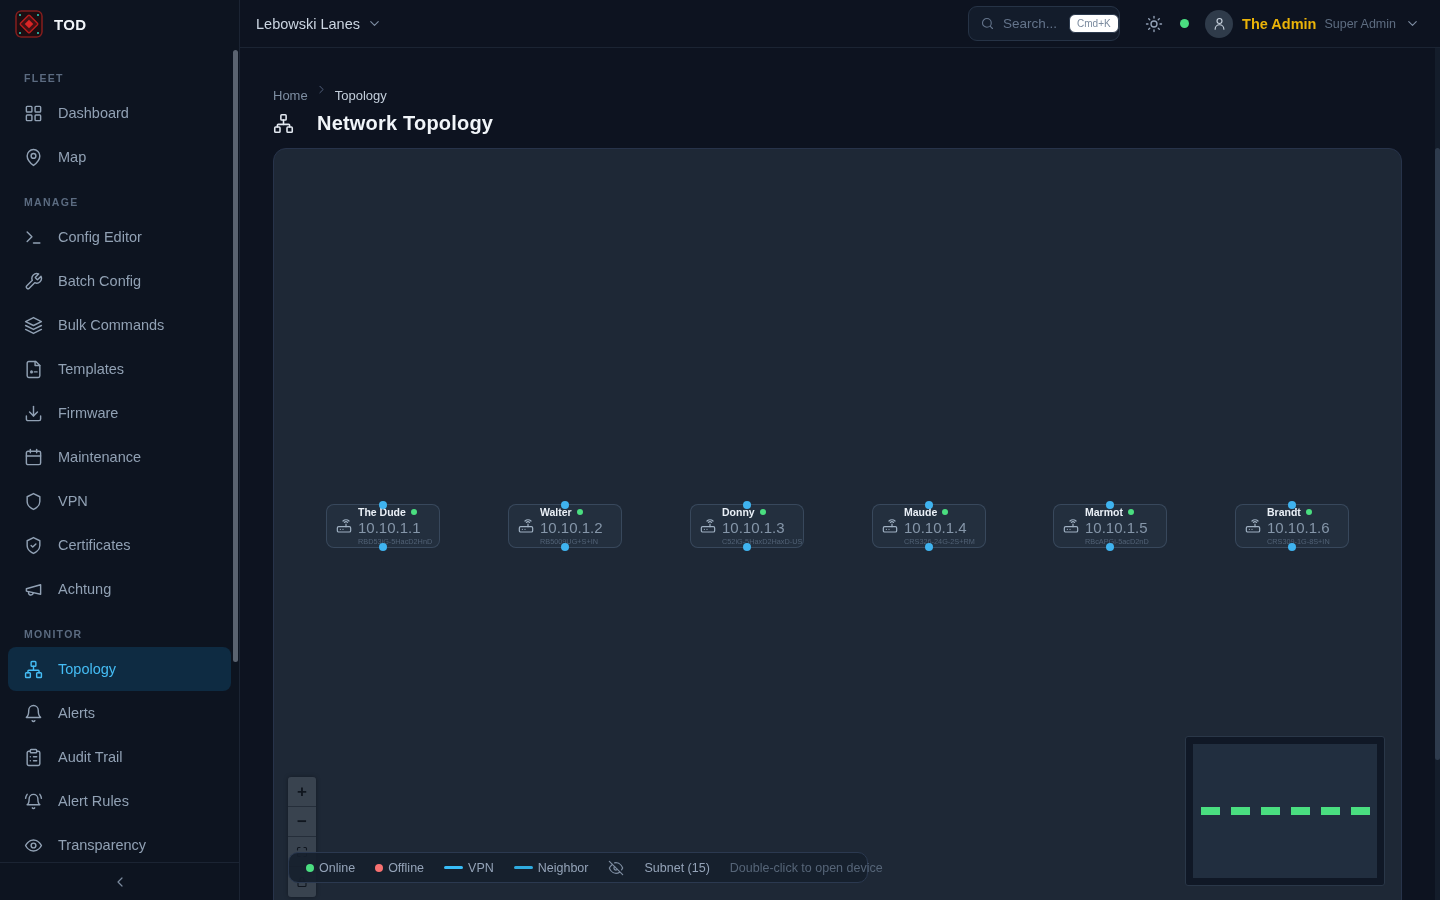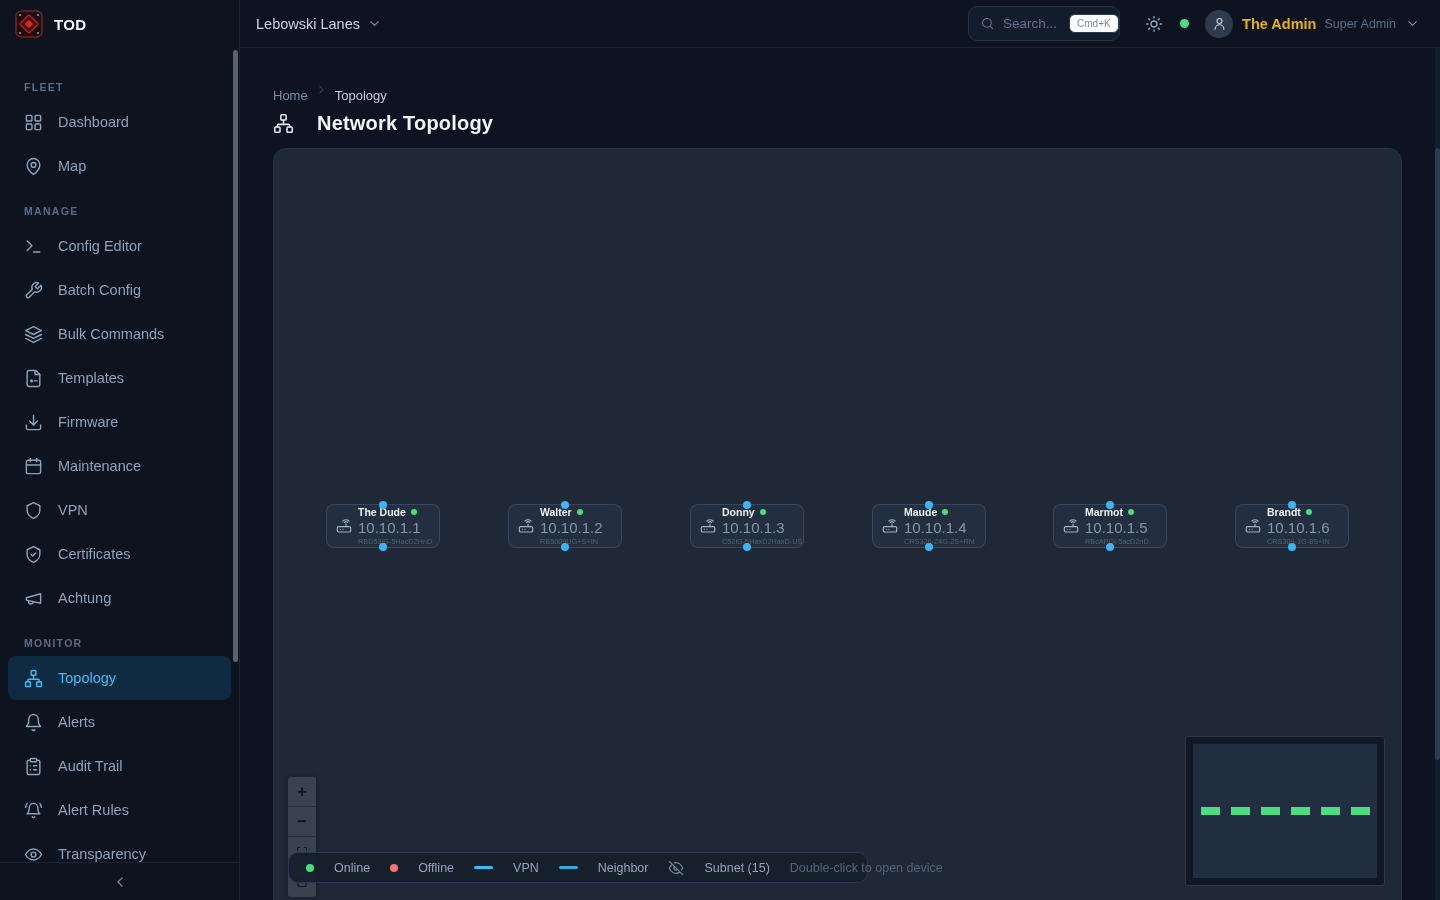--- a/index.html
+++ b/index.html
@@ -13,21 +13,21 @@
   svg.ic { display:block; fill:none; stroke:currentColor; stroke-width:1.8; stroke-linecap:round; stroke-linejoin:round; }
 
   
   .sidebar { width:240px; height:900px; background:#0d1420; border-right:1px solid #1b2433; display:flex; flex-direction:column; position:relative; flex-shrink:0; }
   .sidebar-header { height:48px; display:flex; align-items:center; gap:11px; padding:0 15px; flex-shrink:0; }
   .logo { width:28px; height:28px; border-radius:6px; flex-shrink:0; }
   .brand { font-size:15px; font-weight:700; color:#f1f5f9; letter-spacing:.3px; }
   .nav { flex:1; padding-top:14px; overflow:hidden; }
   .section-label { padding:7px 24px; font-size:10.5px; font-weight:700; letter-spacing:1.3px; color:#5b6b80; }
   .section { margin-top:10px; }
-  .section:first-child { margin-top:12px; }
+  .section:first-child { margin-top:3px; }
   .nav-item { height:44px; margin:0 8px; padding:0 16px; border-radius:8px; display:flex; align-items:center; gap:15px; color:#91a1b4; font-size:14.5px; cursor:pointer; }
   .nav-item .ic { width:19px; height:19px; flex-shrink:0; }
   .nav-item.active { background:#0e2b42; color:#45bdf5; }
   .side-scrollthumb { position:absolute; top:50px; right:1px; width:5px; height:612px; background:rgba(154,164,178,.55); border-radius:3px; }
   .sidebar-footer { height:38px; border-top:1px solid #1b2433; display:flex; align-items:center; justify-content:center; color:#7b8a9e; flex-shrink:0; cursor:pointer; }
   .sidebar-footer .ic { width:16px; height:16px; }
 
   
   .main { flex:1; display:flex; flex-direction:column; position:relative; }
   .topbar { height:48px; border-bottom:1px solid #1b2433; display:flex; align-items:center; padding:0 20px 0 16px; flex-shrink:0; }
@@ -74,21 +74,21 @@
   .handle.top { top:-4px; } .handle.bottom { bottom:-4px; }
 
   
   .controls { position:absolute; left:14px; top:628px; width:28px; border-radius:3px; overflow:hidden; box-shadow:0 0 4px rgba(0,0,0,.35); }
   .ctrl-btn { width:28px; height:30px; background:#39434f; border:none; border-bottom:1px solid #252e3a; color:#10161f; display:flex; align-items:center; justify-content:center; font-size:17px; font-weight:700; cursor:pointer; font-family:inherit; }
   .ctrl-btn:last-child { border-bottom:none; }
   .ctrl-btn .ic { width:12px; height:12px; stroke-width:2.2; }
 
   
   .legend { position:absolute; left:14px; top:703px; height:31px; width:580px; background:rgba(22,31,44,.92); border:1px solid #2b3950; border-radius:10px; display:flex; align-items:center; gap:20px; padding:0 17px; font-size:12.5px; color:#94a3b8; z-index:5; }
-  .leg-item { display:flex; align-items:center; gap:20px; white-space:nowrap; }
+  .leg-item { display:flex; align-items:center; gap:5px; white-space:nowrap; }
   .leg-dot { width:8px; height:8px; border-radius:50%; }
   .leg-dash { width:19px; height:3px; border-radius:2px; }
   .legend .ic { width:16px; height:16px; color:#7d8ca0; }
   .leg-hint { color:#566578; }
 
   
   .minimap { position:absolute; right:16px; top:587px; width:200px; height:150px; background:#101826; border:1px solid #2a3748; border-radius:3px; z-index:4; cursor:pointer; }
   .minimap-view { position:absolute; left:7px; top:7px; right:7px; bottom:7px; background:#212e3f; }
   .mini-node { position:absolute; width:19px; height:8px; background:#4ade80; top:63px; }
 

